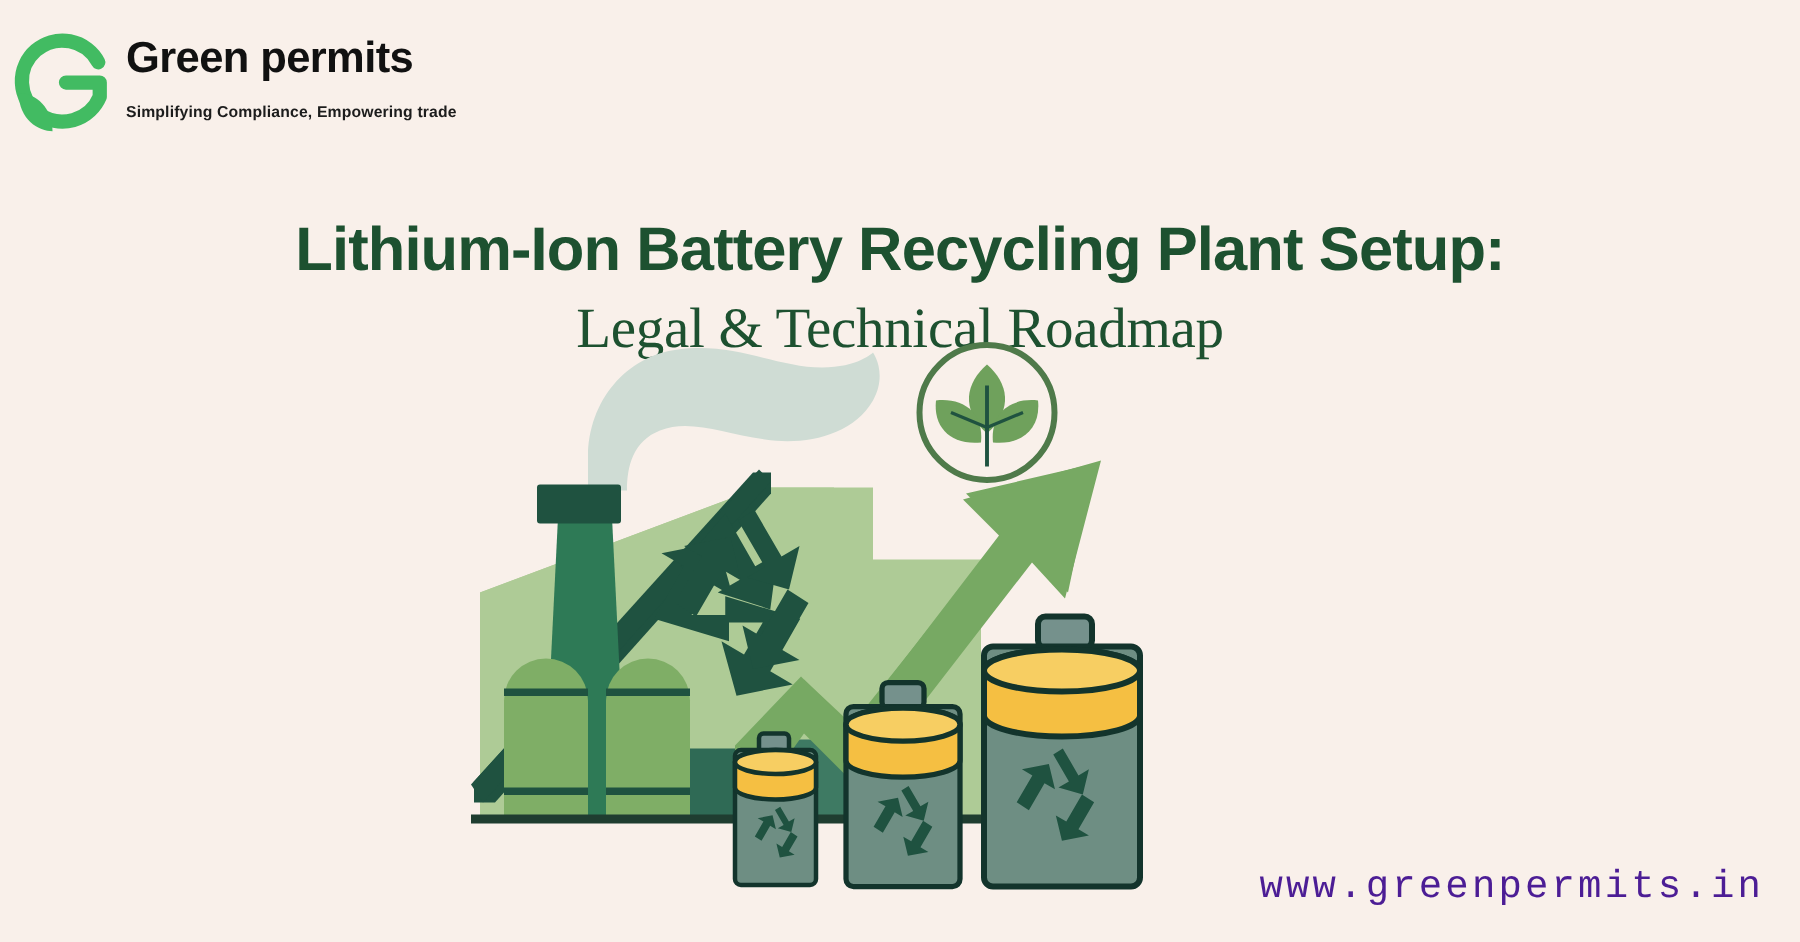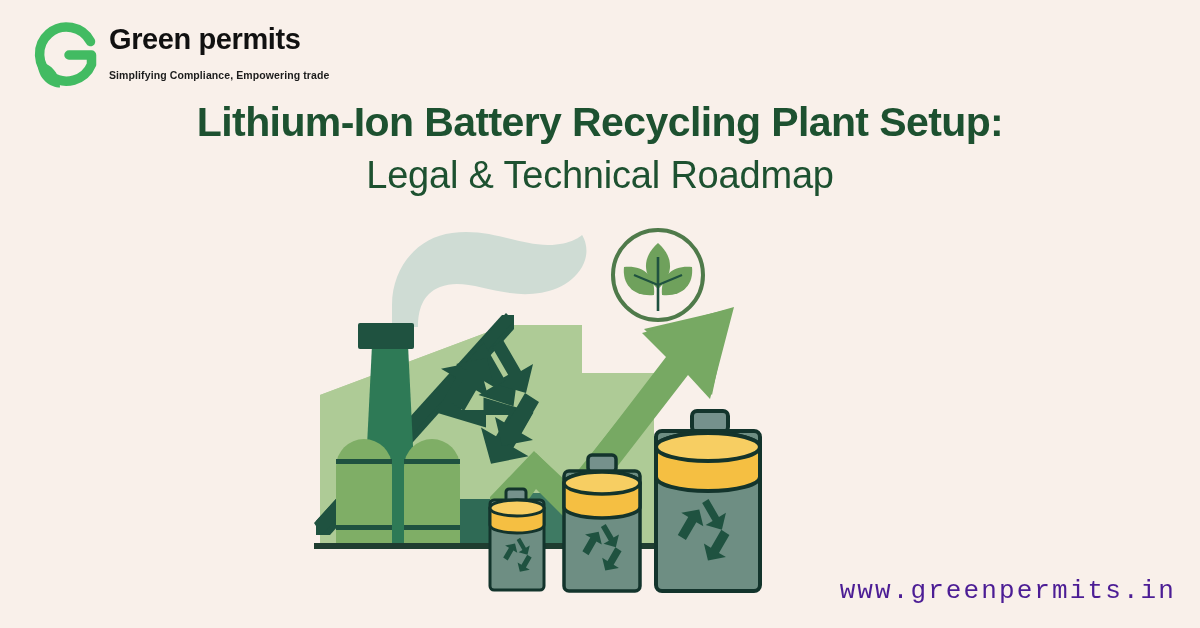--- a/index.html
+++ b/index.html
@@ -18,21 +18,21 @@
     position: relative;
     width: 1200px;
     height: 628px;
     background: #f9f0ea;
     overflow: hidden;
   }
 
   
   #logo-block {
     position: absolute;
-    left: 27px;
+    left: 2px;
     top: 12px;
     width: 330px;
     height: 86px;
     display: flex;
     align-items: center;
   }
   #logo-mark {
     width: 76px;
     height: 76px;
     flex: 0 0 76px;
@@ -71,23 +71,24 @@
     text-align: center;
   }
   #headline-line1 {
     font-family: "Liberation Sans", sans-serif;
     font-weight: bold;
     font-size: 41px;
     letter-spacing: -0.6px;
     color: #1d5130;
     line-height: 1.18;
     white-space: nowrap;
+    margin-top: 44px;
   }
   #headline-line2 {
-    font-family: Liberation Sans, sans-serif;
+    font-family: Liberation Serif, serif;
     font-weight: normal;
     font-size: 38px;
     letter-spacing: -0.2px;
     color: #1d5130;
     line-height: 1.22;
     margin-top: 6px;
     white-space: nowrap;
   }
 
   

